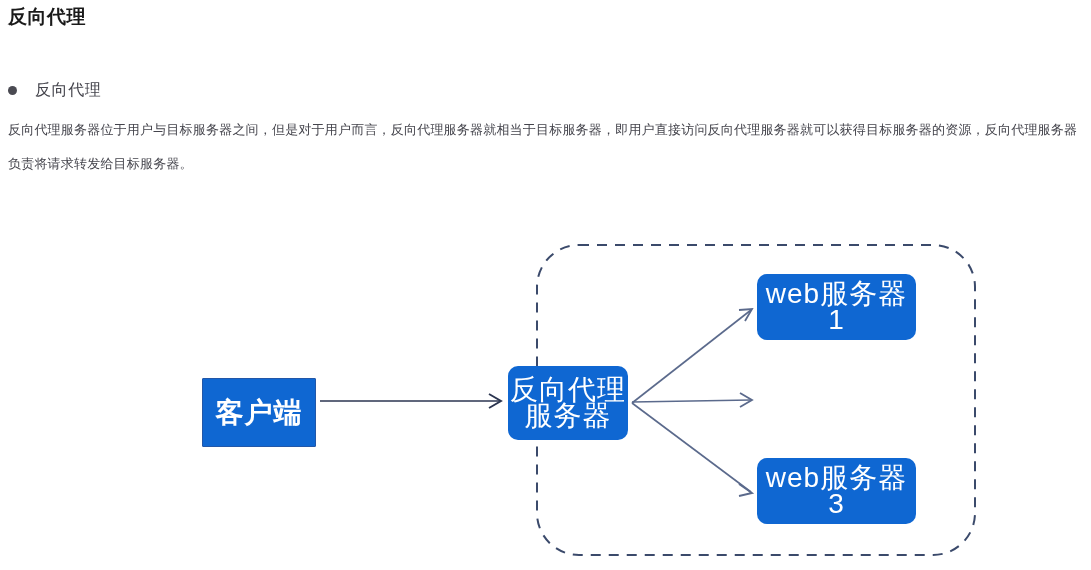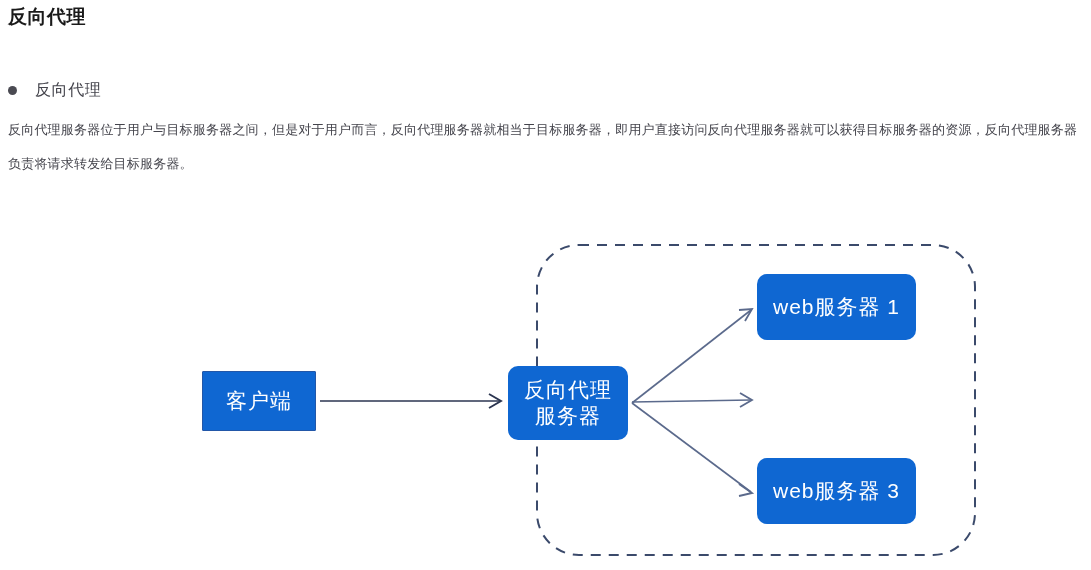--- a/index.html
+++ b/index.html
@@ -76,34 +76,34 @@
   }
 
   .node {
     position: absolute;
     display: flex;
     align-items: center;
     justify-content: center;
     text-align: center;
     color: #ffffff;
     background: #0f67d2;
-    font-size: 21px;
+    font-size: 28px;
     line-height: 26px;
     letter-spacing: 1px;
     box-sizing: border-box;
   }
   .node.sharp {
     border: 1px solid #2257a8;
     border-radius: 1px;
   }
   .node.round {
     border-radius: 10px;
   }
 
-  #node-client   { left: 202px; top: 141px; width: 114px; height: 60px; }
+  #node-client   { left: 202px; top: 148px; width: 114px; height: 69px; font-weight: bold; }
   #node-proxy    { left: 508px; top: 136px; width: 120px; height: 74px; }
   #node-web1     { left: 757px; top: 44px;  width: 159px; height: 66px; }
   #node-web2     { left: 757px; top: 136px; width: 159px; height: 66px; }
   #node-web3     { left: 757px; top: 228px; width: 159px; height: 66px; }
 </style>
 </head>
 <body>
 
 <div id="page-title">反向代理</div>
 

